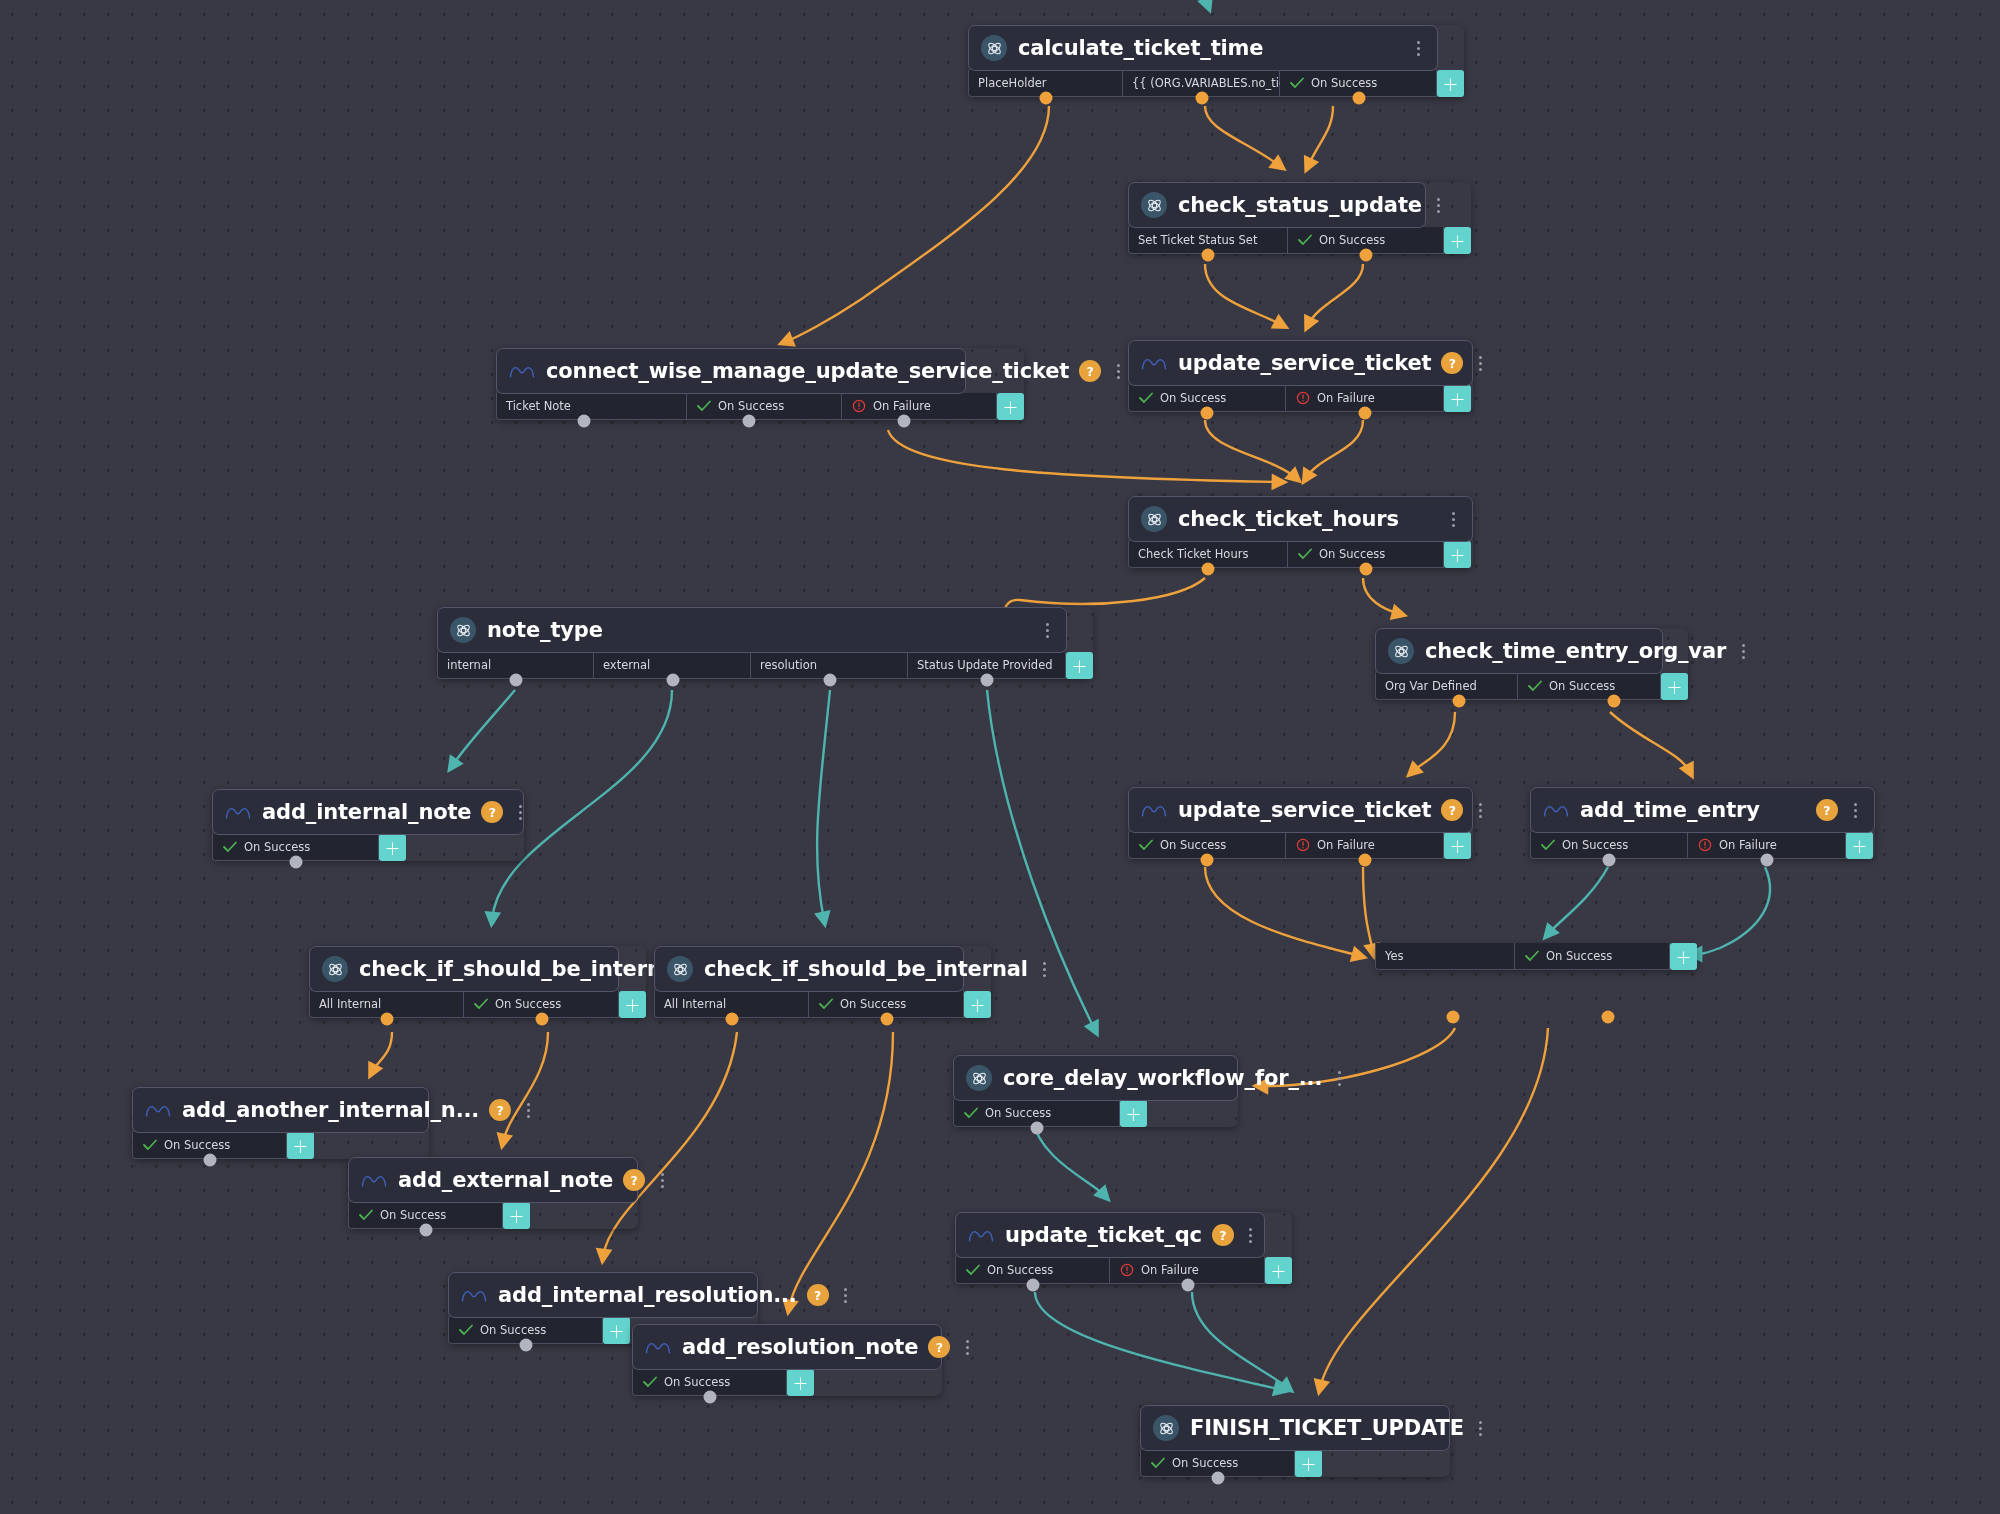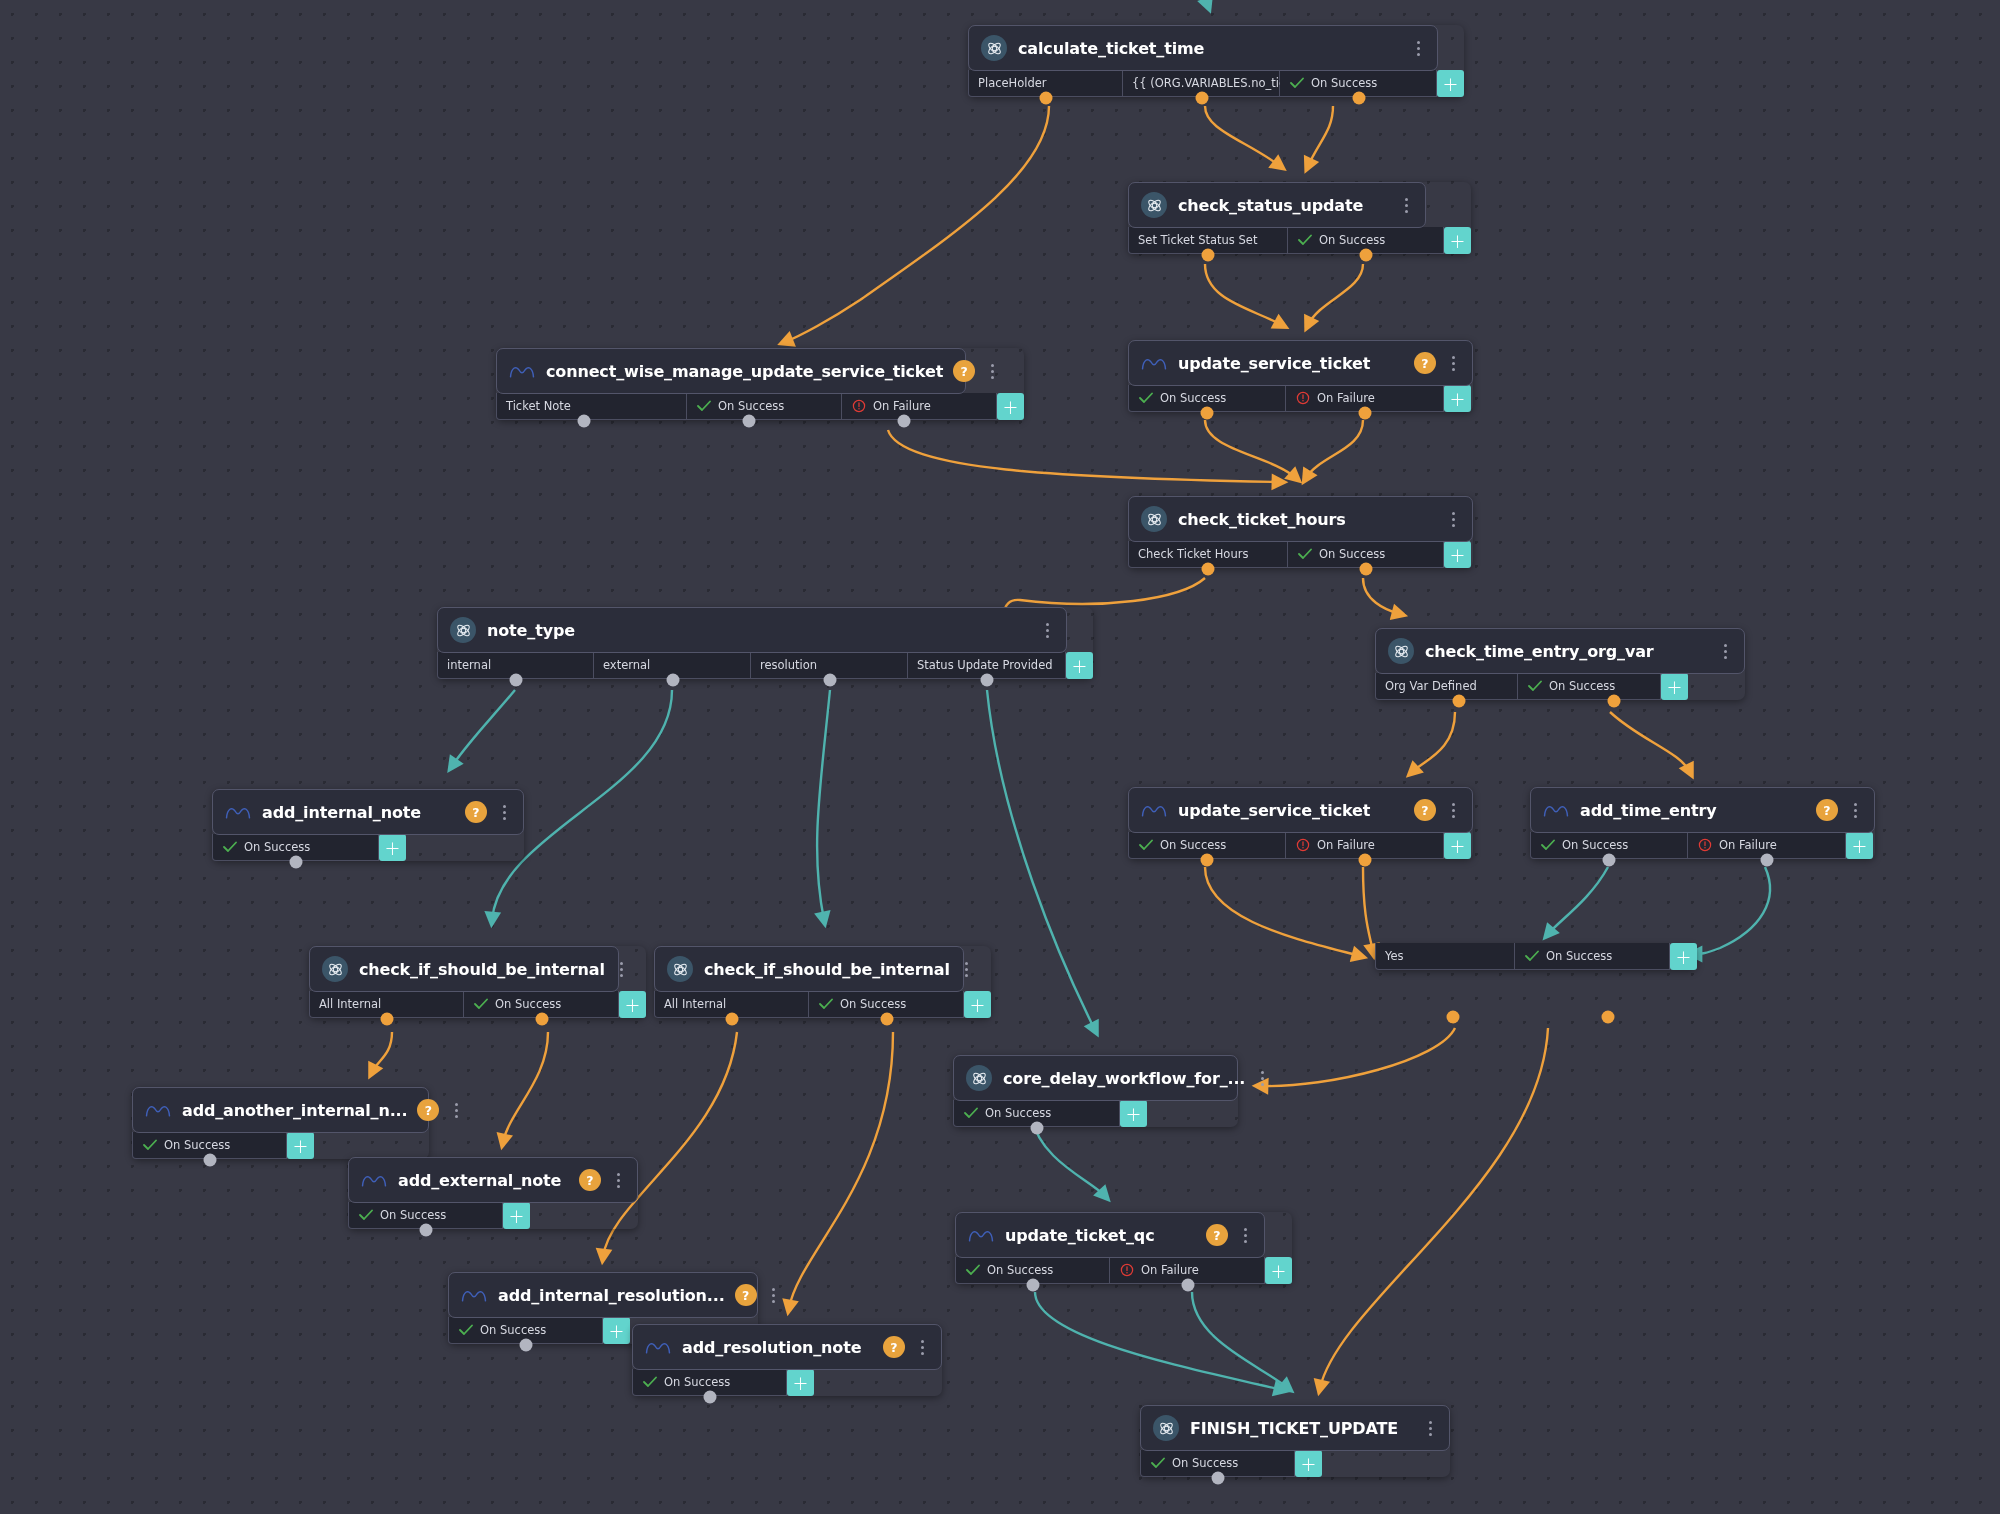--- a/index.html
+++ b/index.html
@@ -53,21 +53,21 @@
     display: flex;
     align-items: center;
     justify-content: center;
   }
   .node-icon.atom {
     border-radius: 50%;
     background: #3b5568;
   }
   .node-title {
     color: #ffffff;
-    font-size: 16px;
+    font-size: 21px;
     font-weight: bold;
     white-space: nowrap;
     letter-spacing: -0.15px;
     flex: 1 1 auto;
   }
   .help-badge {
     width: 22px; height: 22px;
     flex: 0 0 22px;
     border-radius: 50%;
     background: #e8a33d;
@@ -443,21 +443,21 @@
         <span>Status Update Provided</span>
       </div>
         <div class="plusbtn">+</div>
       </div>
     </div>
     <div class="dot grey" style="left: 515.5px; top: 680px;"></div>
     <div class="dot grey" style="left: 672.5px; top: 680px;"></div>
     <div class="dot grey" style="left: 829.5px; top: 680px;"></div>
     <div class="dot grey" style="left: 987px; top: 680px;"></div>
     <div class="node" style="left: 1375px; top: 628px;">
-    <div class="node-head" style="width:370px">
+    <div class="node-head" style="width:288px">
       <span class="node-icon atom">
     <svg width="17" height="17" viewBox="0 0 24 24" fill="none" stroke="#e9eef3" stroke-width="1.5">
       <circle cx="12" cy="12" r="3.2"></circle>
       <ellipse cx="12" cy="12" rx="10" ry="4.4" transform="rotate(40 12 12)"></ellipse>
       <ellipse cx="12" cy="12" rx="10" ry="4.4" transform="rotate(-40 12 12)"></ellipse>
     </svg>
         </span>
       <span class="node-title">check_time_entry_org_var</span>
 
       <span class="kebab">

